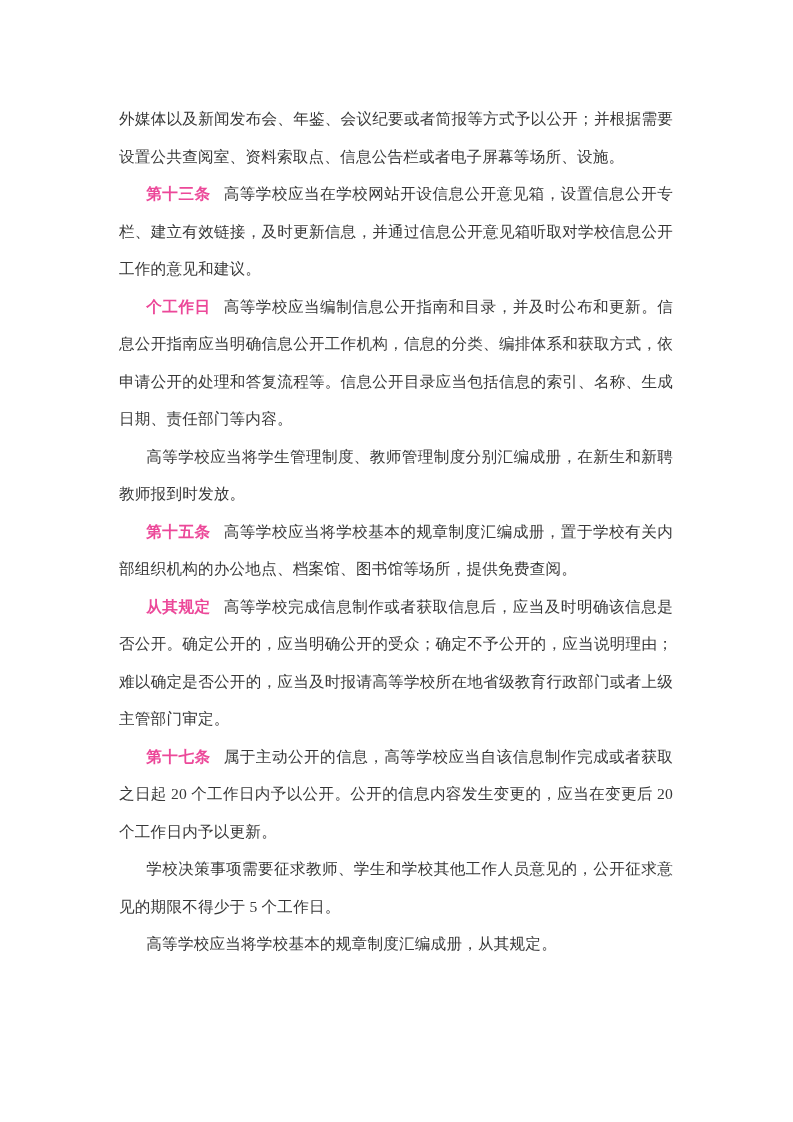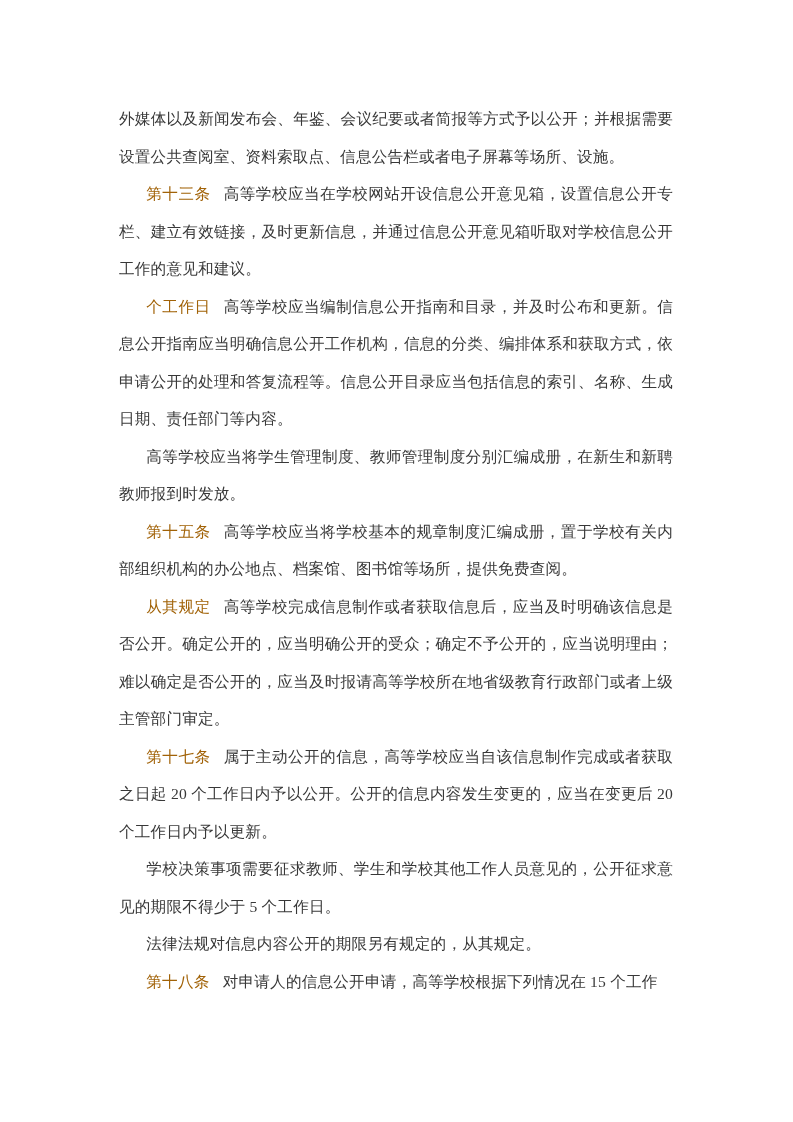--- a/index.html
+++ b/index.html
@@ -35,22 +35,22 @@
   }
   .content p {
     margin: 0;
     padding: 0;
     text-indent: 1.75em;
   }
   .content p.continuation {
     text-indent: 0;
   }
   .article-label {
-    font-weight: normal;
-    color: #a16207;
+    font-weight: bold;
+    color: #ec4899;
     margin-right: 0.85em;
   }
 </style>
 </head>
 <body>
 
 <div class="page">
   <div class="content">
 
     <p class="continuation"><span>外媒体以及新闻发布会、年鉴、会议纪要或者简报等方式予以公开；并根据需要设置公共查阅室、资料索取点、信息公告栏或者电子屏幕等场所、设施。</span></p>
@@ -62,18 +62,17 @@
     <p><span>高等学校应当将学生管理制度、教师管理制度分别汇编成册，在新生和新聘教师报到时发放。</span></p>
 
     <p><span class="article-label">第十五条</span><span>高等学校应当将学校基本的规章制度汇编成册，置于学校有关内部组织机构的办公地点、档案馆、图书馆等场所，提供免费查阅。</span></p>
 
     <p><span class="article-label">从其规定</span><span>高等学校完成信息制作或者获取信息后，应当及时明确该信息是否公开。确定公开的，应当明确公开的受众；确定不予公开的，应当说明理由；难以确定是否公开的，应当及时报请高等学校所在地省级教育行政部门或者上级主管部门审定。</span></p>
 
     <p><span class="article-label">第十七条</span><span>属于主动公开的信息，高等学校应当自该信息制作完成或者获取之日起 20 个工作日内予以公开。公开的信息内容发生变更的，应当在变更后 20 个工作日内予以更新。</span></p>
 
     <p><span>学校决策事项需要征求教师、学生和学校其他工作人员意见的，公开征求意见的期限不得少于 5 个工作日。</span></p>
 
-    <p><span>法律法规对信息内容公开的期限另有规定的，从其规定。</span></p>
+    <p><span>高等学校应当将学校基本的规章制度汇编成册，从其规定。</span></p>
 
-    <p><span class="article-label">第十八条</span><span>对申请人的信息公开申请，高等学校根据下列情况在 15 个工作</span></p>
 
   </div>
 </div>
 
 </body></html>

